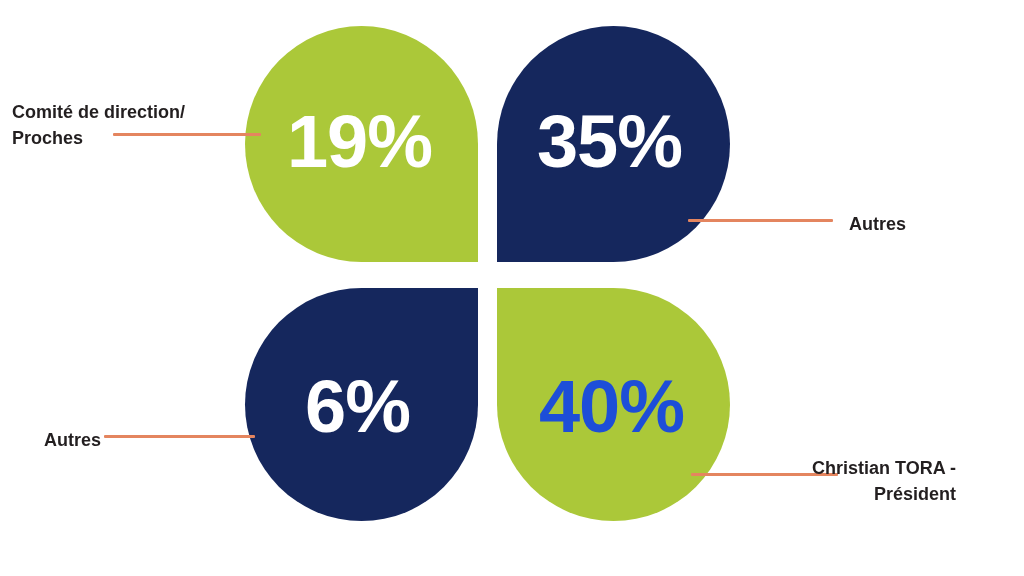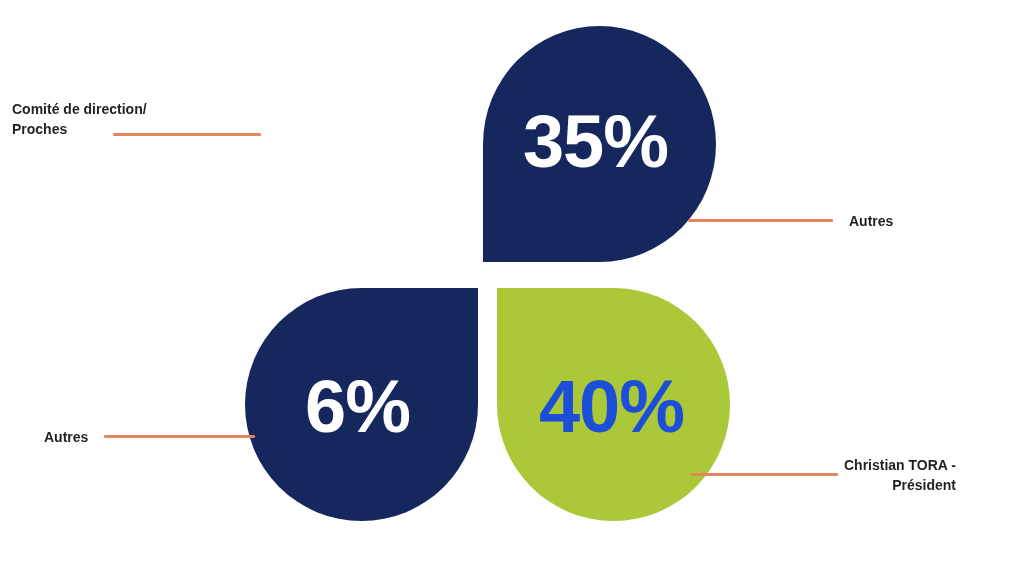--- a/index.html
+++ b/index.html
@@ -42,21 +42,21 @@
   #petal-tl {
     left: 245px;  top: 26px;
     width: 233px; height: 236px;
     background: #abc839;
     border-radius: 50% 50% 0 50%;
   }
   #petal-tl .pct { transform: translate(-2px, -2px); }
 
   
   #petal-tr {
-    left: 483px;  top: 26px;
+    left: 497px;  top: 26px;
     width: 233px; height: 236px;
     background: #15275d;
     border-radius: 50% 50% 50% 0;
     align-items: center;
   }
   #petal-tr .pct { transform: translate(-4px, -2px); }
 
   
   #petal-bl {
     left: 245px;  top: 288px;
@@ -86,34 +86,37 @@
   #conn-public { left: 104px; top: 435px; width: 151px; }
   #conn-autres { left: 688px; top: 219px; width: 145px; }
   #conn-tora   { left: 691px; top: 473px; width: 147px; }
 
   
   .label {
     position: absolute;
     color: #231f20;
     font-family: "Liberation Sans", sans-serif;
     font-weight: bold;
-    font-size: 14px;
+    font-size: 18px;
     line-height: 1.45;
     white-space: pre-line;
   }
   #label-comite { left: 12px;  top: 99px;  width: 190px; text-align: left; }
   #label-public { left: 44px;  top: 427px; width: 120px; text-align: left; }
   #label-autres { left: 849px; top: 211px; width: 160px; text-align: left; }
   #label-tora   { left: 780px; top: 455px; width: 176px; text-align: right; }
 </style>
 </head>
 <body>
 
 <div id="stage" style="background: rgb(255, 255, 255);">
 
+  <div class="petal" id="petal-tl" style="background: rgb(171, 200, 57);">
+    <span class="pct" style="color: rgb(255, 255, 255);">19%</span>
+  </div>
 
   <div class="petal" id="petal-tr" style="background: rgb(21, 39, 93);">
     <span class="pct" style="color: rgb(255, 255, 255);">35%</span>
   </div>
 
   <div class="petal" id="petal-bl" style="background: rgb(21, 39, 93);">
     <span class="pct" style="color: rgb(255, 255, 255);">6%</span>
   </div>
 
   <div class="petal" id="petal-br" style="background: rgb(171, 200, 57);">

